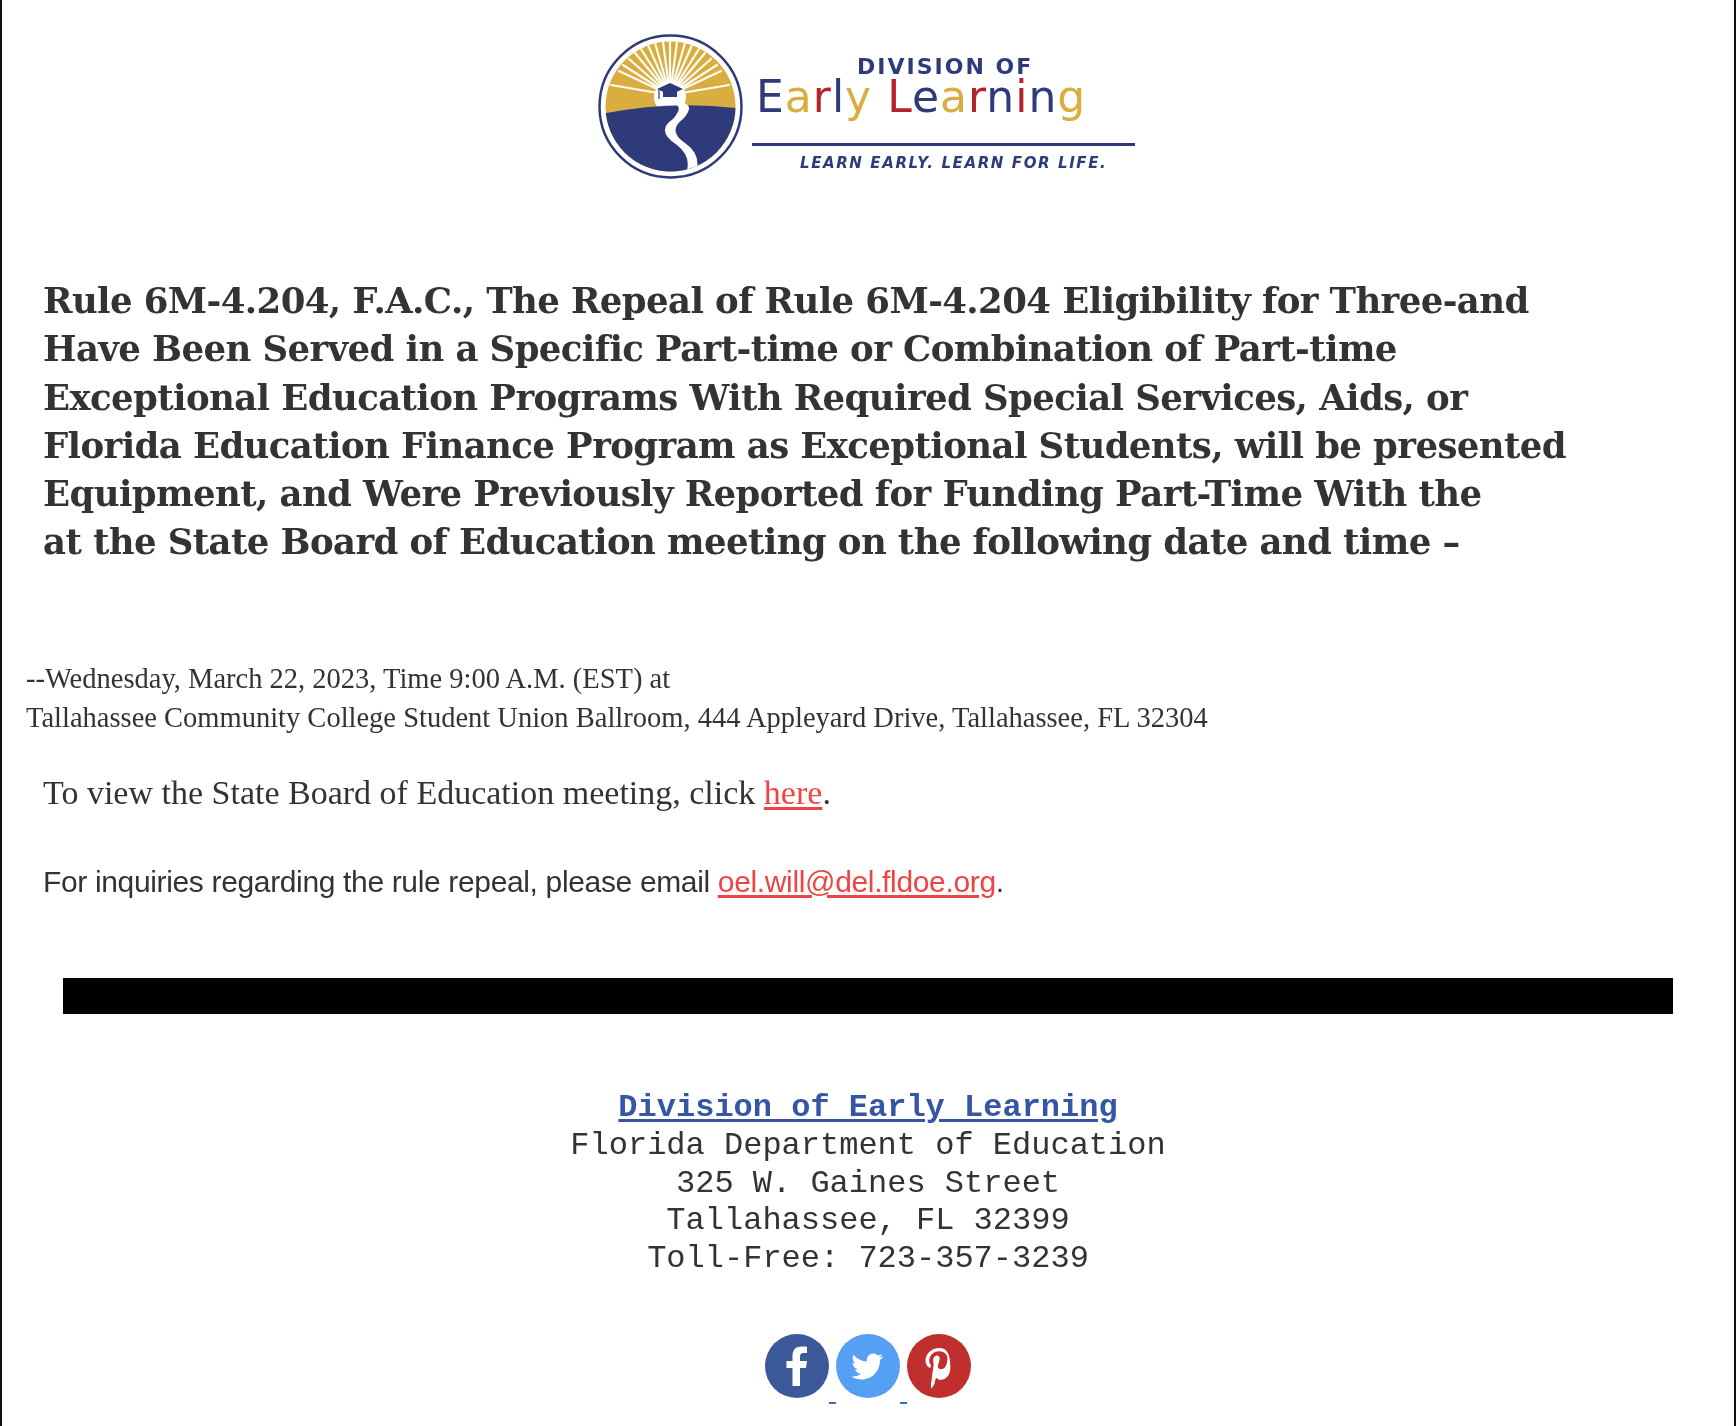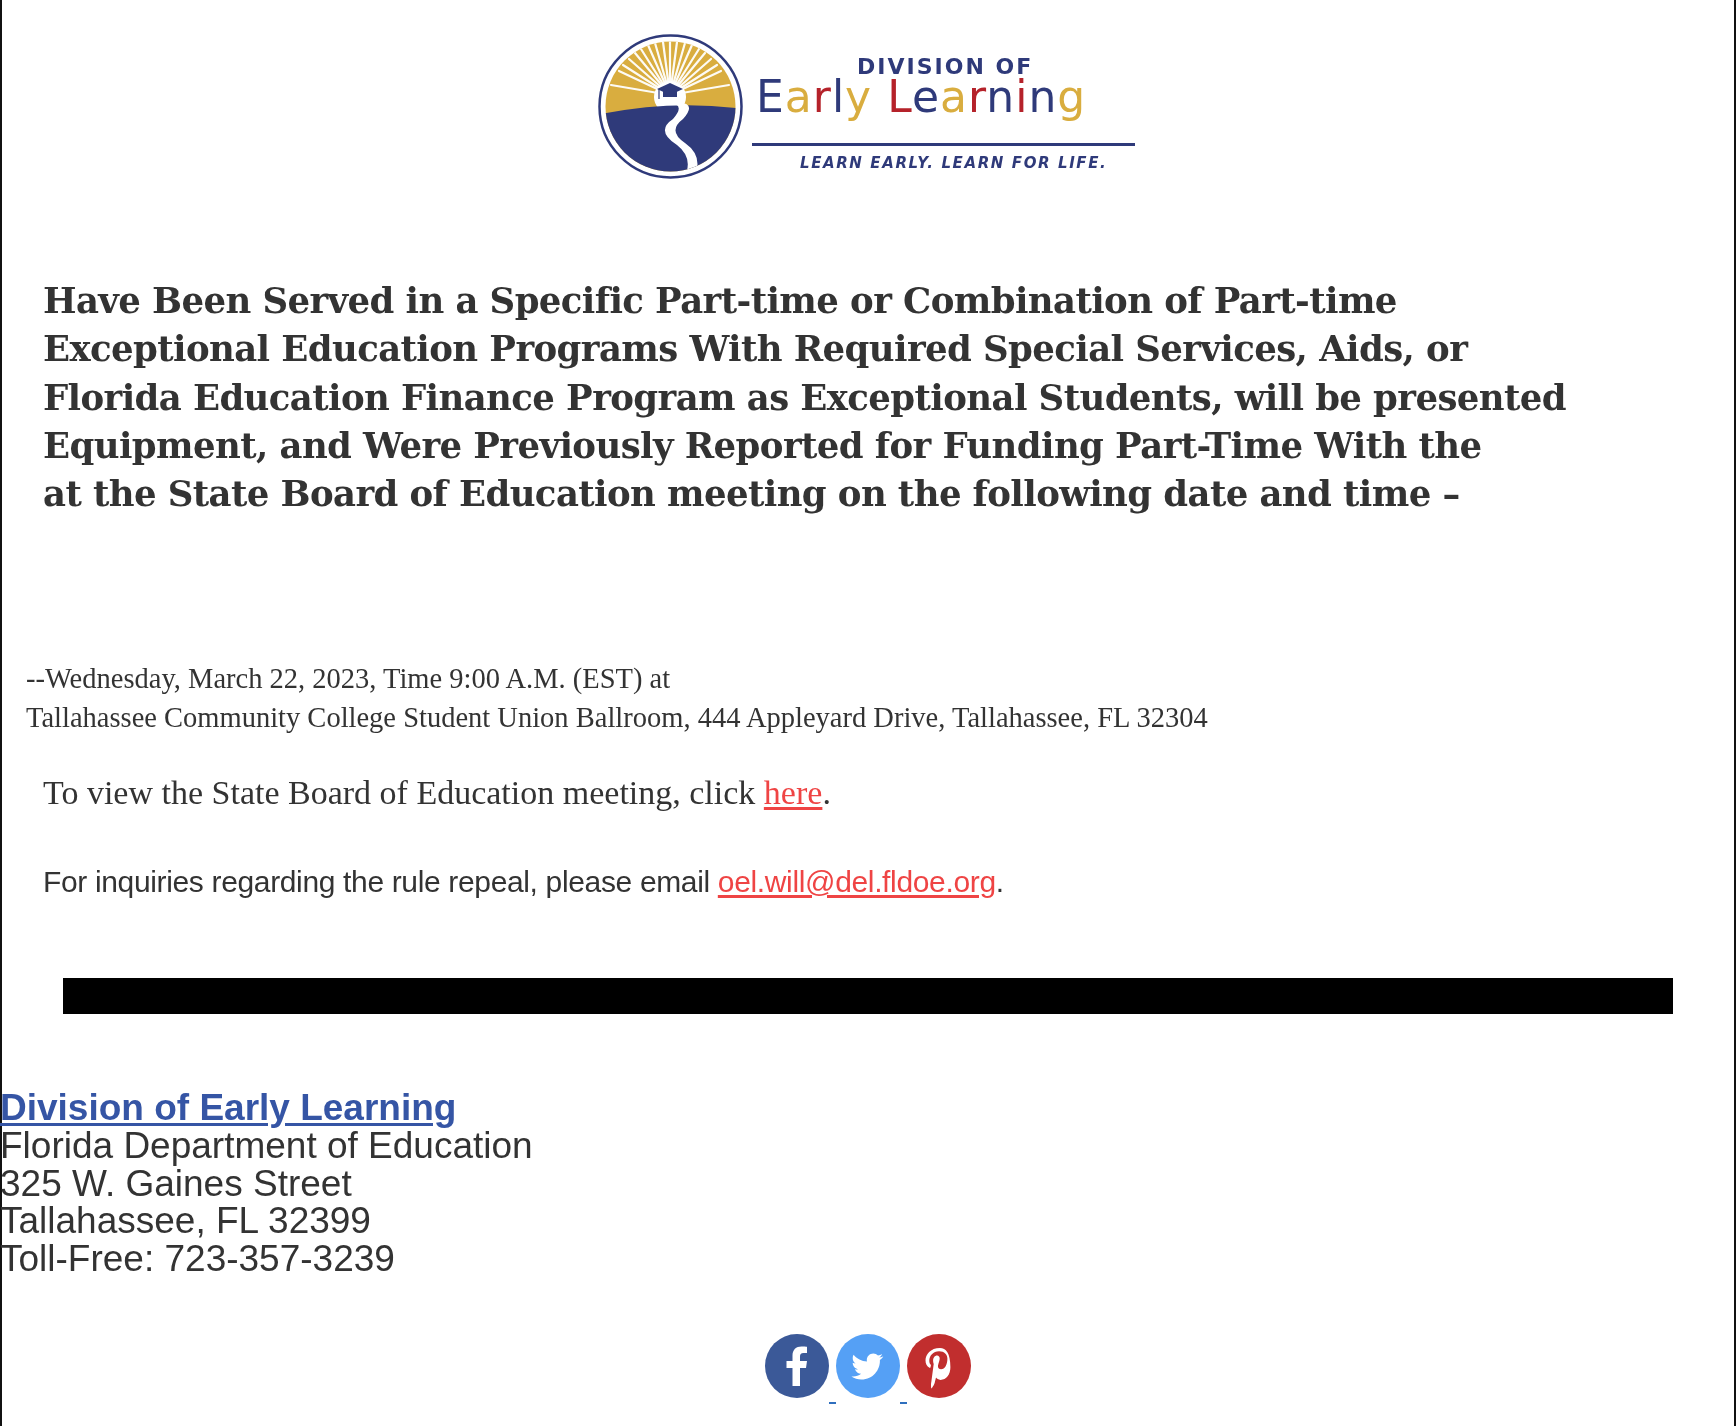--- a/index.html
+++ b/index.html
@@ -34,22 +34,22 @@
 
   .view { position: absolute; left: 43px; top: 771px; font-family: "Liberation Serif", serif;
           font-size: 34px; line-height: 44px; color: #333333; white-space: nowrap; }
   .inquiry { position: absolute; left: 43px; top: 862px; font-family: "Liberation Sans", sans-serif;
              font-size: 30px; line-height: 40px; color: #333333; white-space: nowrap; letter-spacing: -0.35px; }
   a.link { color: #ef4444; text-decoration: underline; text-underline-offset: 3px; }
 
   .divider-bar { position: absolute; left: 63px; top: 978px; width: 1610px; height: 36px; background: #000000; }
 
   
-  .footer { position: absolute; left: 0; top: 1089px; width: 1736px; 
-            font-family: Liberation Sans, sans-serif; font-size: 37px; line-height: 37.8px; color: #333333; }
+  .footer { position: absolute; left: 0; top: 1089px; width: 1736px; text-align: center;
+            font-family: Liberation Mono, monospace; font-size: 32px; line-height: 37.8px; color: #333333; }
   .footer .ln { display: block; }
   .footer a.org { color: #3555a5; font-weight: bold; text-decoration: underline; text-underline-offset: 3px; }
 
   .social { position: absolute; left: 765px; top: 1334px; height: 70px; width: 210px; }
   .soc { position: absolute; top: 0; width: 64px; height: 64px; border-radius: 50%; display: flex;
          align-items: center; justify-content: center; color: #fff; }
   .soc.fb { left: 0; background: #3b5998; }
   .soc.tw { left: 71px; background: #55a0f5; }
   .soc.pin { left: 142px; background: #c12e2e; }
   .soc-underline { position: absolute; top: 68px; width: 7px; height: 2px; background: #2f6fbe; }
@@ -98,20 +98,21 @@
       <line x1="62" y1="56" x2="62" y2="66" stroke="#2f3a7a" stroke-width="1.2"></line>
     </g>
   </svg>
   <div class="logo-division">DIVISION OF</div>
   <div class="logo-name" id="logoName"><span class="n">E</span><span class="y">a</span><span class="r">r</span><span class="n">l</span><span class="y">y</span><span class="n">&nbsp;</span><span class="r">L</span><span class="n">e</span><span class="y">a</span><span class="r">r</span><span class="n">n</span><span class="r">i</span><span class="n">n</span><span class="y">g</span></div>
   <div class="logo-rule"></div>
   <div class="logo-tag">LEARN EARLY. LEARN FOR LIFE.</div>
 </div>
 
 <h1 class="heading">
+  <span class="ln">Rule 6M-4.204, F.A.C., The Repeal of Rule 6M-4.204 Eligibility for Three-and</span>
   <span class="ln">Have Been Served in a Specific Part-time or Combination of Part-time</span>
   <span class="ln">Exceptional Education Programs With Required Special Services, Aids, or</span>
   <span class="ln">Florida Education Finance Program as Exceptional Students, will be presented</span>
   <span class="ln">Equipment, and Were Previously Reported for Funding Part-Time With the</span>
   <span class="ln">at the State Board of Education meeting on the following date and time –</span>
 </h1>
 
 <div class="details">
   <span class="ln">--Wednesday, March 22, 2023, Time 9:00 A.M. (EST) at</span>
   <span class="ln">Tallahassee Community College Student Union Ballroom, 444 Appleyard Drive, Tallahassee, FL 32304</span>

